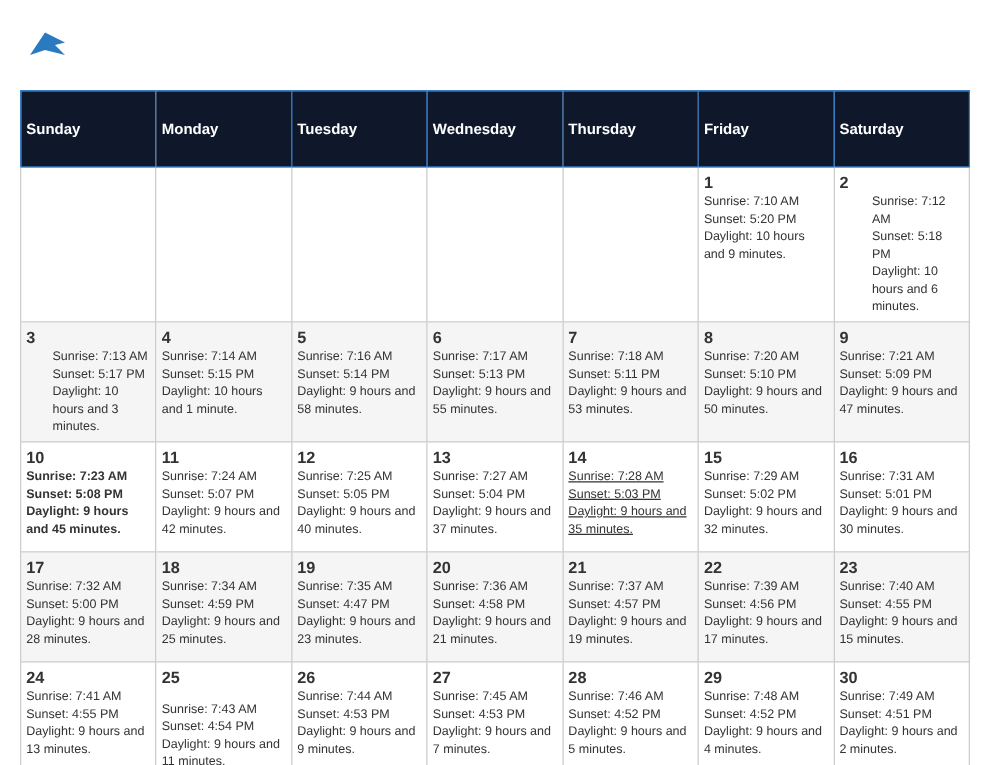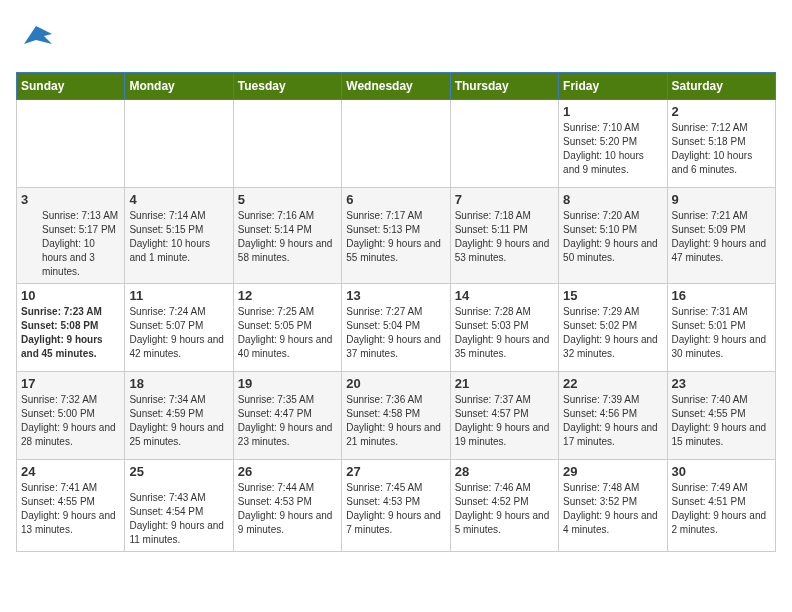--- a/index.html
+++ b/index.html
@@ -27,23 +27,23 @@
     .location {
       font-size: 16px;
       color: #555;
     }
     table {
       width: 100%;
       border-collapse: collapse;
       font-size: 11px;
     }
     th {
-      background: #4d7c0f;
+      background: #0f172a;
       color: #fff;
-      padding: 6px 4px;
+      padding: 23px 4px;
       font-weight: bold;
       font-size: 12px;
       text-align: left;
       border: 1px solid #3a7abf;
     }
     td {
       border: 1px solid #ccc;
       vertical-align: top;
       padding: 4px;
       min-height: 80px;
@@ -119,21 +119,21 @@
         <td class="empty-cell"></td>
         <td class="empty-cell"></td>
         <td>
           <div class="day-num">1</div>
           <div class="day-info" style="white-space: pre-line;">Sunrise: 7:10 AM
 Sunset: 5:20 PM
 Daylight: 10 hours and 9 minutes.</div>
         </td>
         <td>
           <div class="day-num">2</div>
-          <div class="day-info" style="white-space: pre-line;">Sunrise: 7:12 AM
+          <div class="day-info" style="white-space: pre-line; margin-left: 26px;">Sunrise: 7:12 AM
 Sunset: 5:18 PM
 Daylight: 10 hours and 6 minutes.</div>
         </td>
       </tr>
       <tr>
         <td>
           <div class="day-num">3</div>
           <div class="day-info" style="white-space: pre-line; margin-left: 21px;">Sunrise: 7:13 AM
 Sunset: 5:17 PM
 Daylight: 10 hours and 3 minutes.</div>
@@ -195,21 +195,21 @@
 Daylight: 9 hours and 40 minutes.</div>
         </td>
         <td>
           <div class="day-num">13</div>
           <div class="day-info" style="white-space: pre-line;">Sunrise: 7:27 AM
 Sunset: 5:04 PM
 Daylight: 9 hours and 37 minutes.</div>
         </td>
         <td>
           <div class="day-num">14</div>
-          <div class="day-info" style="white-space: pre-line;">Sunrise: 7:28 AM
+          <div class="day-info" style="white-space: pre-line; text-decoration: underline;">Sunrise: 7:28 AM
 Sunset: 5:03 PM
 Daylight: 9 hours and 35 minutes.</div>
         </td>
         <td>
           <div class="day-num">15</div>
           <div class="day-info" style="white-space: pre-line;">Sunrise: 7:29 AM
 Sunset: 5:02 PM
 Daylight: 9 hours and 32 minutes.</div>
         </td>
         <td>
@@ -290,21 +290,21 @@
         </td>
         <td>
           <div class="day-num">28</div>
           <div class="day-info" style="white-space: pre-line;">Sunrise: 7:46 AM
 Sunset: 4:52 PM
 Daylight: 9 hours and 5 minutes.</div>
         </td>
         <td>
           <div class="day-num">29</div>
           <div class="day-info" style="white-space: pre-line;">Sunrise: 7:48 AM
-Sunset: 3:52 PM
+Sunset: 4:52 PM
 Daylight: 9 hours and 4 minutes.</div>
         </td>
         <td>
           <div class="day-num">30</div>
           <div class="day-info" style="white-space: pre-line;">Sunrise: 7:49 AM
 Sunset: 4:51 PM
 Daylight: 9 hours and 2 minutes.</div>
         </td>
       </tr>
     </tbody>

